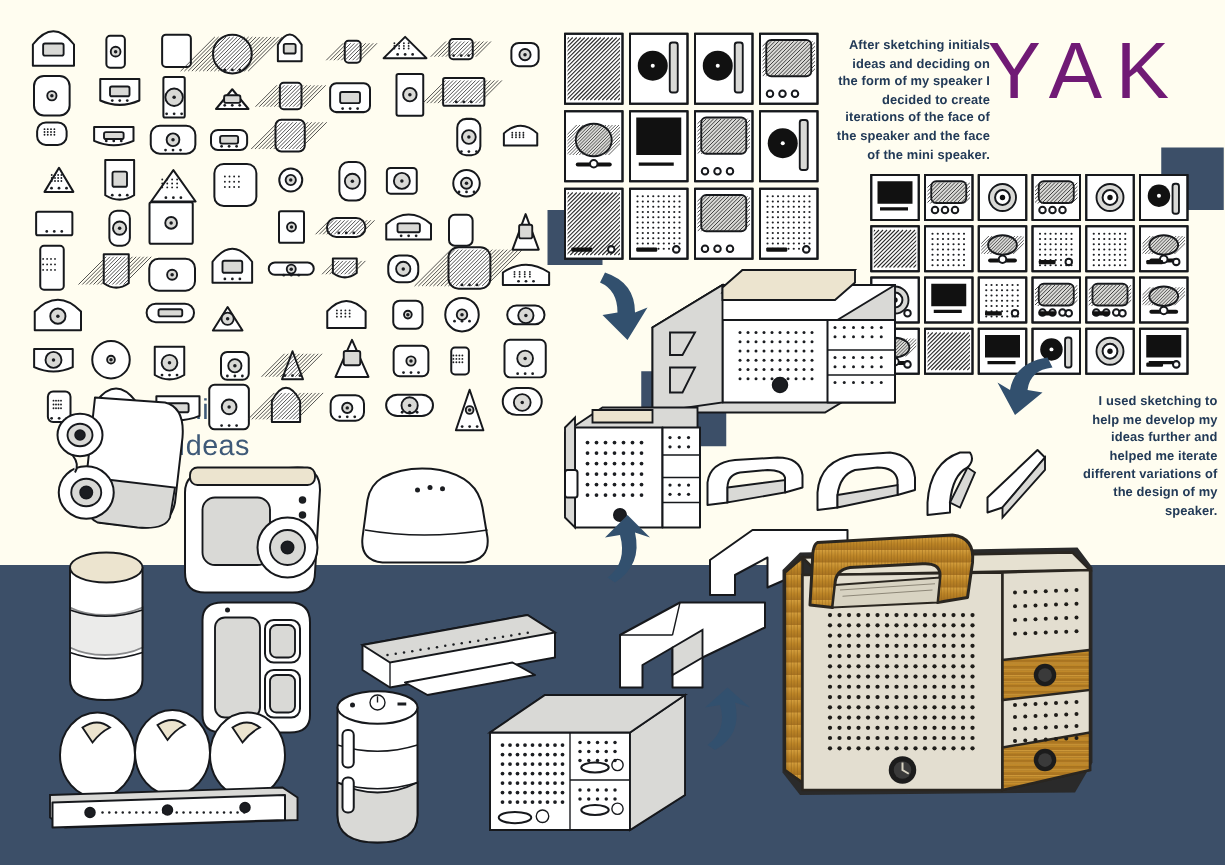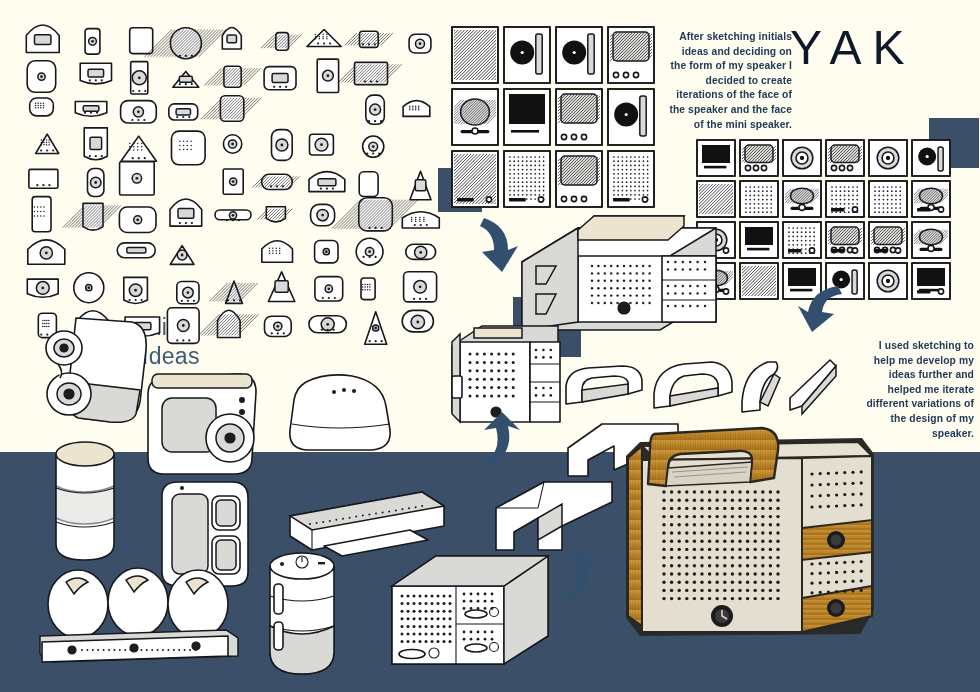--- a/index.html
+++ b/index.html
@@ -31,41 +31,41 @@
   }
   
   .accent-square {
     position: absolute;
     background: #3c4f68;
   }
   
   .title {
     position: absolute;
     left: 790px; top: 24px;
-    font-size: 48px;
+    font-size: 64px;
     letter-spacing: 11px;
     font-weight: 300;
-    color: #0f172a;
+    color: #701a75;
     font-family: "Liberation Sans", sans-serif;
     line-height: 1;
     white-space: nowrap;
   }
   
   .copy {
     position: absolute;
     color: #223a57;
     font-family: "Liberation Sans", sans-serif;
     font-weight: bold;
     font-size: 10.3px;
     line-height: 1.42;
     letter-spacing: .1px;
     text-align: right;
   }
   #copy-intro { left: 668px; top: 30px; width: 124px; }
-  #copy-process { left: 862px; top: 315px; width: 112px; margin-top: 24px; }
+  #copy-process { left: 862px; top: 315px; width: 112px; }
   
   .section-label {
     position: absolute;
     left: 142px; top: 313px;
     color: #3f5a78;
     font-size: 23px;
     font-weight: 400;
     line-height: 1.28;
     letter-spacing: .3px;
     width: 90px;

